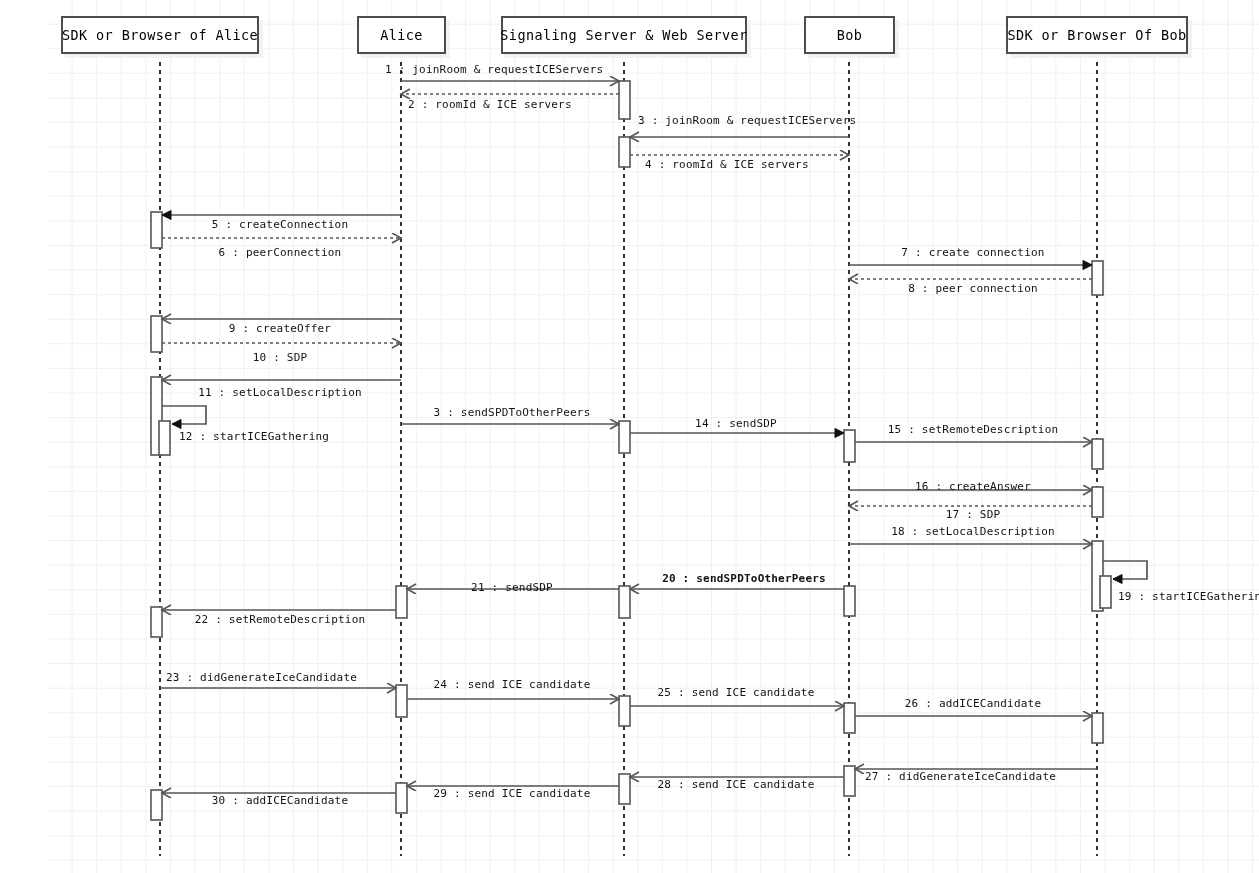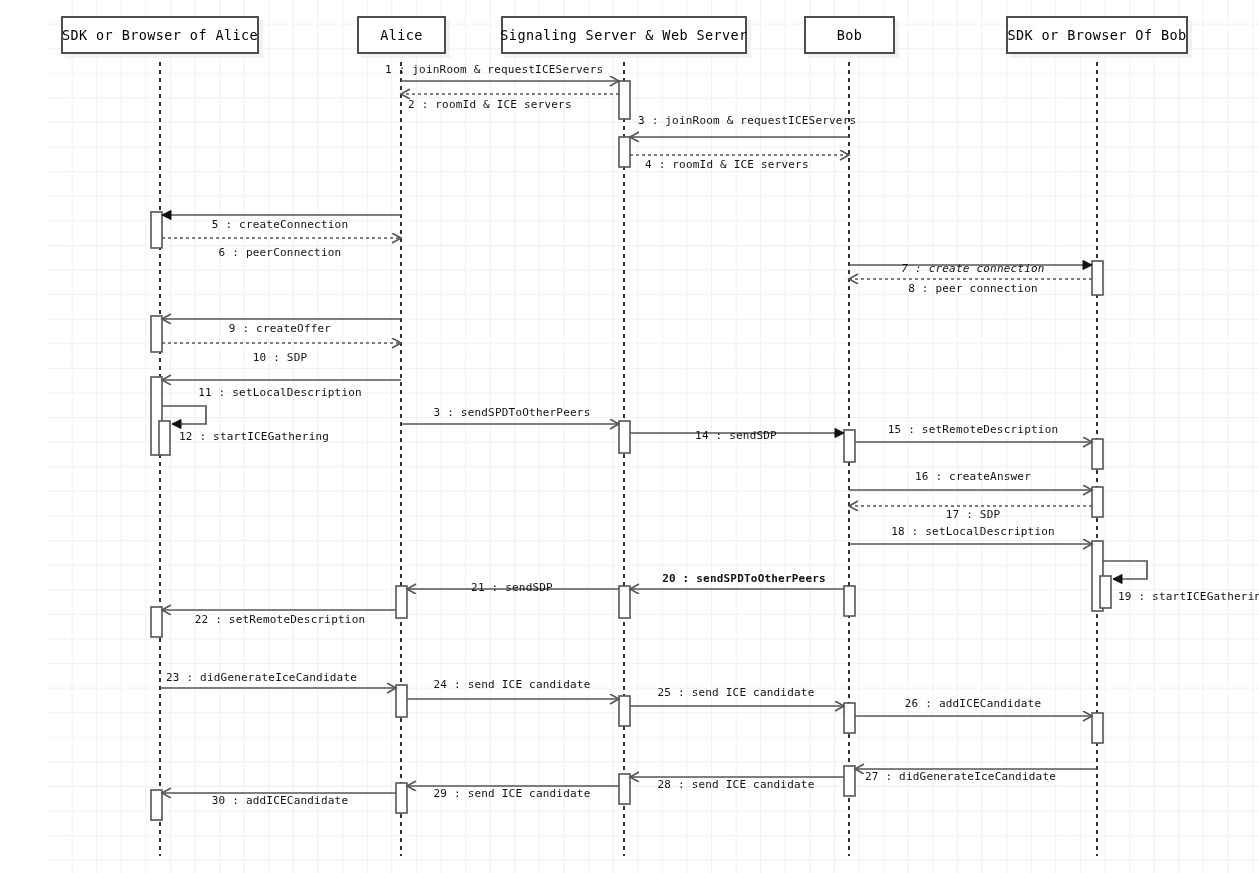--- a/index.html
+++ b/index.html
@@ -205,30 +205,30 @@
         <span>SDK or Browser Of Bob</span>
       </div>
     </div>
   <div id="labels-layer">
       <div class="msg-label left" style="left: 337px; top: 63px;">1 : joinRoom &amp; requestICEServers</div>
       <div class="msg-label left" style="left: 360px; top: 98px;">2 : roomId &amp; ICE servers</div>
       <div class="msg-label left" style="left: 590px; top: 114px;">3 : joinRoom &amp; requestICEServers</div>
       <div class="msg-label left" style="left: 597px; top: 158px;">4 : roomId &amp; ICE servers</div>
       <div class="msg-label center" style="left: 232px; top: 218px;">5 : createConnection</div>
       <div class="msg-label center" style="left: 232px; top: 246px;">6 : peerConnection</div>
-      <div class="msg-label center" style="left: 925px; top: 262px; font-style: italic;">7 : create connection</div>
+      <div class="msg-label center" style="left: 925px; top: 246px;">7 : create connection</div>
       <div class="msg-label center" style="left: 925px; top: 282px;">8 : peer connection</div>
       <div class="msg-label center" style="left: 232px; top: 322px;">9 : createOffer</div>
       <div class="msg-label center" style="left: 232px; top: 351px;">10 : SDP</div>
       <div class="msg-label center" style="left: 232px; top: 386px;">11 : setLocalDescription</div>
       <div class="msg-label left" style="left: 131px; top: 430px;">12 : startICEGathering</div>
       <div class="msg-label center" style="left: 464px; top: 406px;">3 : sendSPDToOtherPeers</div>
-      <div class="msg-label center" style="left: 688px; top: 429px;">14 : sendSDP</div>
+      <div class="msg-label center" style="left: 688px; top: 417px;">14 : sendSDP</div>
       <div class="msg-label center" style="left: 925px; top: 423px;">15 : setRemoteDescription</div>
-      <div class="msg-label center" style="left: 925px; top: 470px; text-align: center;">16 : createAnswer</div>
+      <div class="msg-label center" style="left: 925px; top: 480px; text-align: center;">16 : createAnswer</div>
       <div class="msg-label center" style="left: 925px; top: 508px;">17 : SDP</div>
       <div class="msg-label center" style="left: 925px; top: 525px;">18 : setLocalDescription</div>
       <div class="msg-label left" style="left: 1070px; top: 590px;">19 : startICEGathering</div>
       <div class="msg-label center" style="left: 696px; top: 572px; font-weight: bold;">20 : sendSPDToOtherPeers</div>
       <div class="msg-label center" style="left: 464px; top: 581px;">21 : sendSDP</div>
       <div class="msg-label center" style="left: 232px; top: 613px; text-align: center;">22 : setRemoteDescription</div>
       <div class="msg-label left" style="left: 118px; top: 671px;">23 : didGenerateIceCandidate</div>
       <div class="msg-label center" style="left: 464px; top: 678px;">24 : send ICE candidate</div>
       <div class="msg-label center" style="left: 688px; top: 686px;">25 : send ICE candidate</div>
       <div class="msg-label center" style="left: 925px; top: 697px;">26 : addICECandidate</div>

